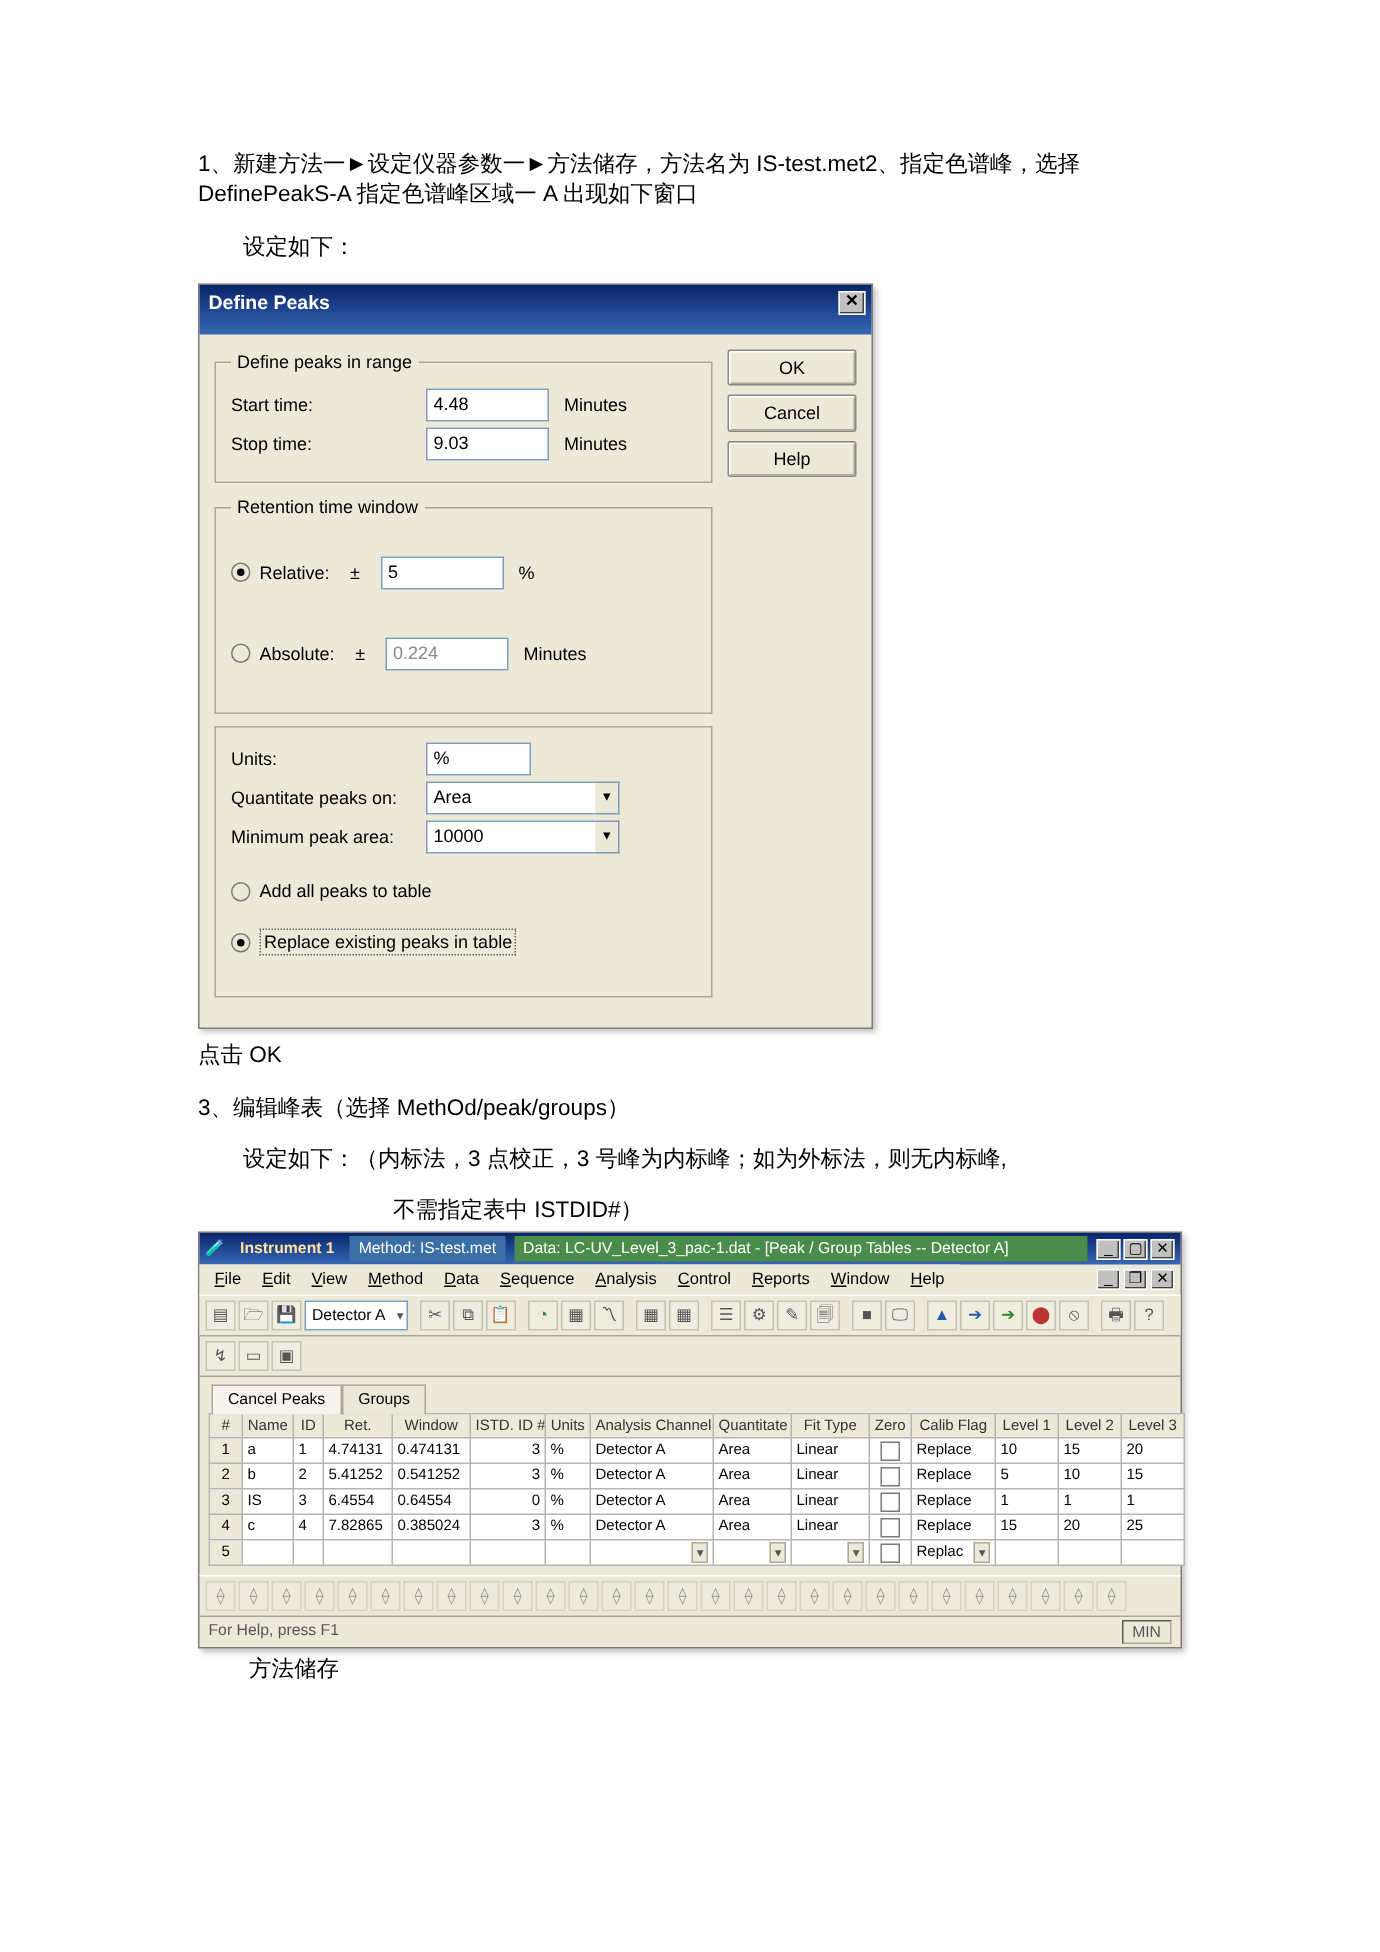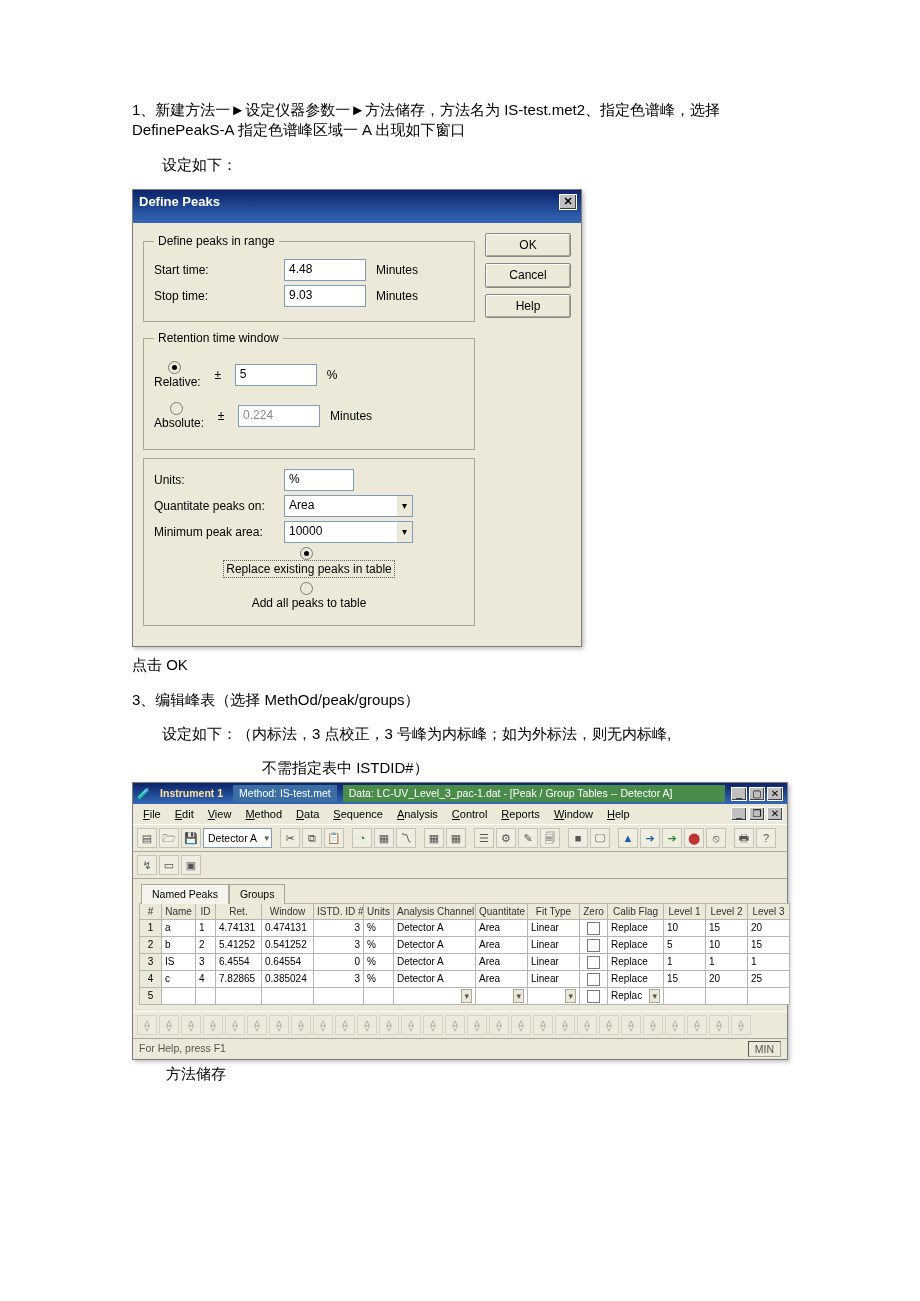--- a/index.html
+++ b/index.html
@@ -75,21 +75,21 @@
     margin-right:6px;
   }
   .radio-dot::after { content:""; width:5px; height:5px; background:#000; border-radius:50%; }
   .combo { display:flex; }
   .combo .txtin { width:104px; border-right:none; }
   .combo .drop {
     width:15px; height:20px; background:#ece9d8;
     border:1px solid #7f9db9; border-left:none;
     display:flex; align-items:center; justify-content:center; font-size:10px;
   }
-  .radio-row { display:flex; align-items:center; font-size:12px; margin:4px 0;flex-direction:column; }
+  .radio-row { display:flex; align-items:center; font-size:12px; margin:17px 0; }
 
   
   .app {
     width: 654px;
     border:1px solid #7d7d7d;
     box-shadow: 2px 2px 4px rgba(0,0,0,.25);
     background:#ece9d8;
     font-size:10.5px;
     margin-top:4px;
   }
@@ -196,26 +196,26 @@
           </span>
         </div>
         <div class="row">
           <label class="lbl">Minimum peak area:</label>
           <span class="combo">
             <span class="txtin">10000</span>
             <span class="drop">▾</span>
           </span>
         </div>
         <div class="radio-row">
+          <span class="radio-open"></span>
+          <span>Add all peaks to table</span>
+        </div>
+        <div class="radio-row">
           <span class="radio-dot"></span>
           <span style="border:1px dotted #666; padding:0 2px;">Replace existing peaks in table</span>
-        </div>
-        <div class="radio-row">
-          <span class="radio-open"></span>
-          <span>Add all peaks to table</span>
         </div>
       </fieldset>
     </div>
     <div class="dlg-right">
       <div class="winbtn">OK</div>
       <div class="winbtn">Cancel</div>
       <div class="winbtn">Help</div>
     </div>
   </div>
 </div>
@@ -290,21 +290,21 @@
     <span class="sep"></span>
     <span class="tbtn">🖶</span>
     <span class="tbtn">?</span>
   </div>
   <div class="toolbar2">
     <span class="tbtn">↯</span>
     <span class="tbtn">▭</span>
     <span class="tbtn">▣</span>
   </div>
   <div class="tabstrip">
-    <div class="tab active">Named Peaks</div>
+    <div class="tab active">Cancel Peaks</div>
     <div class="tab">Groups</div>
   </div>
   <div class="gridwrap">
     <table class="grid">
       <colgroup>
         <col style="width:22px">
             <col style="width:34px">
             <col style="width:20px">
         <col style="width:46px">
             <col style="width:52px">

